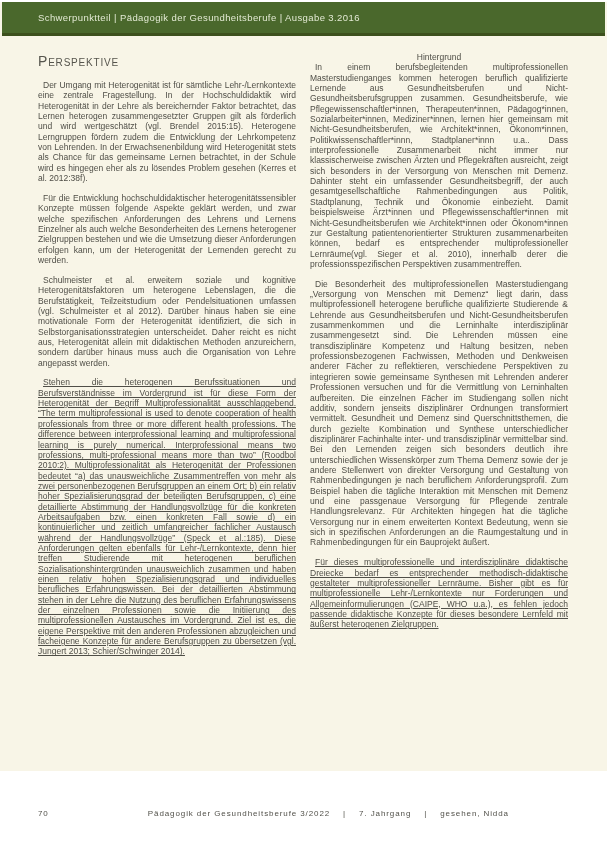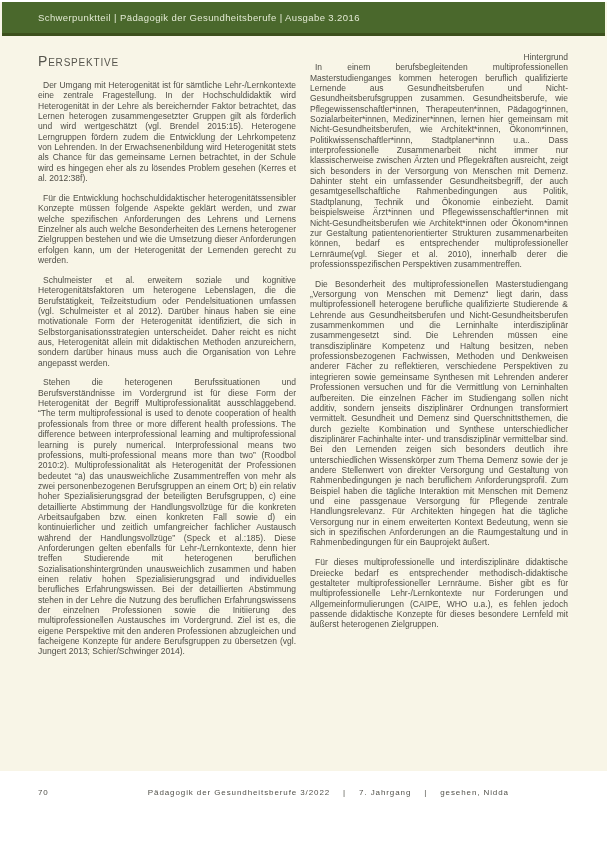--- a/index.html
+++ b/index.html
@@ -51,29 +51,29 @@
     font-weight:400;
     font-size:14px;
     letter-spacing:0.8px;
     color:#56554d;
     margin:2px 0 11px 0;
     line-height:15px;
     text-align:left;
   }
   .heading-plain{
     margin:0;
-    text-align:right;
+    text-align:center;
   }
   .par-list p{
     margin:0 0 9.5px 0;
     text-indent:5px;
   }
-  .par-list p:last-child{margin-bottom:1px;}
+  .par-list p:last-child{margin-bottom:1px;text-decoration:underline;}
   .footer{
-    position:absolute;left:38px;right:39px;top:788px;height:14px;
+    position:absolute;left:38px;right:39px;top:809px;height:14px;
     display:flex;align-items:baseline;
     color:#52514a;
     font-size:8px;
     letter-spacing:0.9px;
   }
   .footer .pagenum{flex:0 0 auto;}
   .footer .footer-line{
     flex:1;
     display:flex;justify-content:center;align-items:baseline;
     margin-left:40px;

